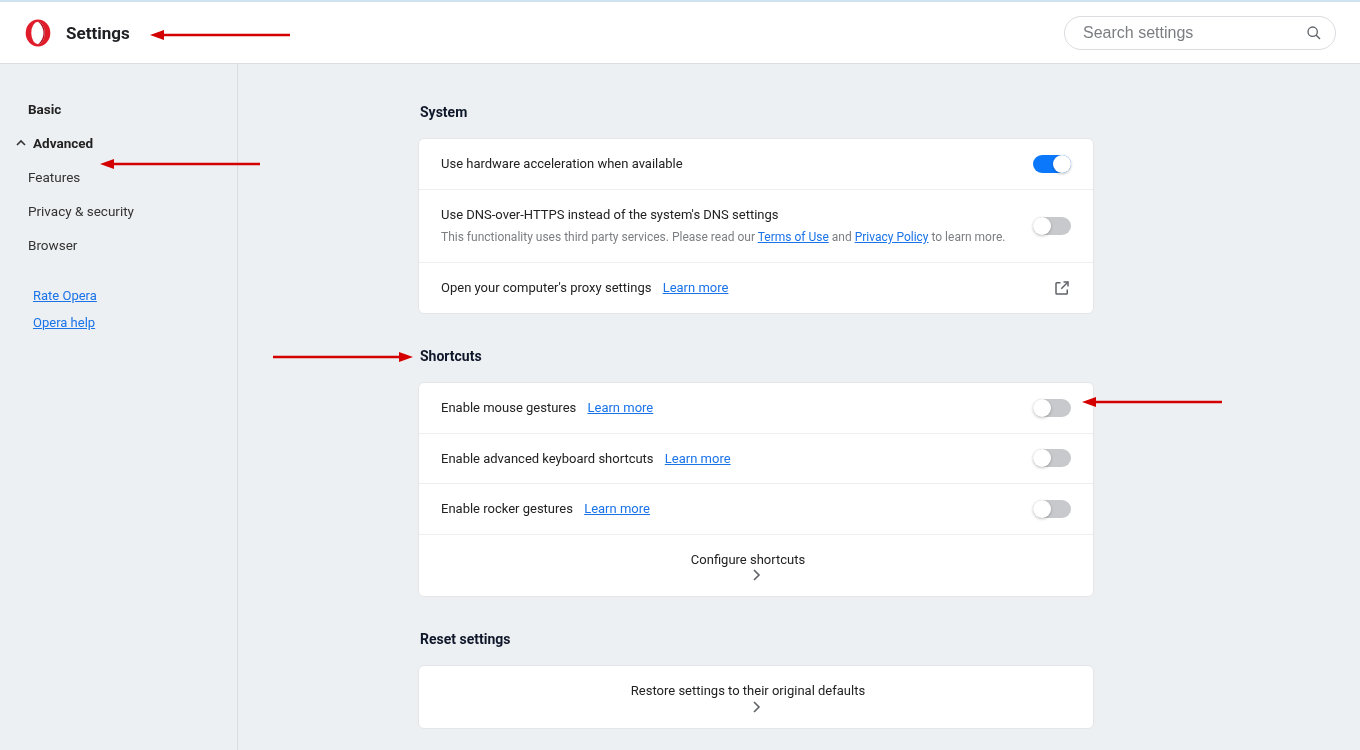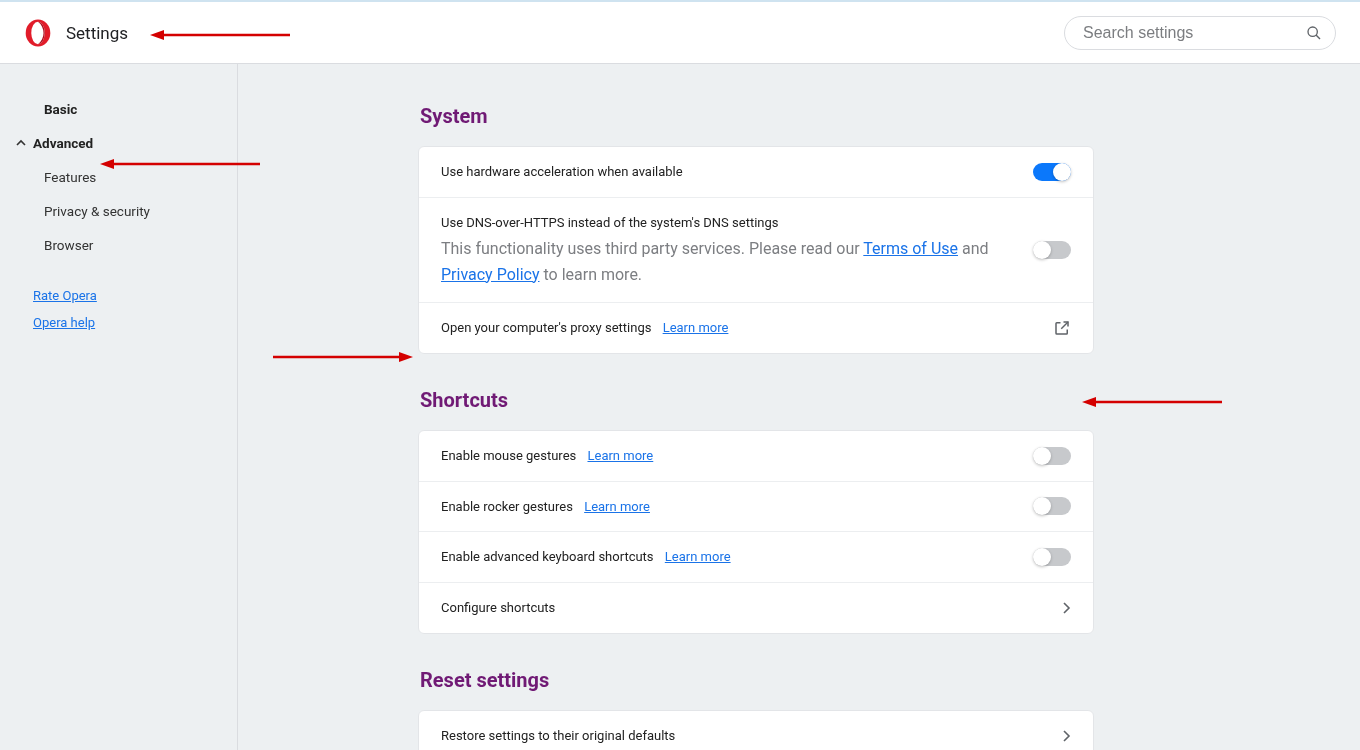--- a/index.html
+++ b/index.html
@@ -1,58 +1,58 @@
 <!DOCTYPE html>
 <html><head>
 <meta charset="utf-8">
 <style>
   * { box-sizing: border-box; margin: 0; padding: 0; }
   body { font-family: -apple-system, BlinkMacSystemFont, "Segoe UI", Roboto, Arial, sans-serif; font-size: 13px; color: #202124; background: #edf0f2; width: 1360px; height: 750px; overflow: hidden; position: relative; }
   
   .topbar { height: 64px; background: #fff; border-top: 2px solid #cfe3f0; border-bottom: 1px solid #dadce0; display: flex; align-items: center; padding: 0 24px; justify-content: space-between; }
   .topbar-left { display: flex; align-items: center; gap: 14px; }
   .opera-logo { width: 28px; height: 28px; }
-  .page-title { font-size: 17px; font-weight: 400; color: #202124; }
+  .page-title { font-size: 17px; font-weight: 700; color: #202124; }
   .search-wrap { position: relative; }
   .search-input { width: 272px; height: 34px; border: 1px solid #dadce0; border-radius: 17px; padding: 0 40px 0 18px; font-size: 16px; outline: none; color: #333; }
   .search-input::placeholder { color: #7b7d80; }
   .search-icon { position: absolute; right: 14px; top: 50%; transform: translateY(-50%); color: #5f6368; }
   
   .layout { display: flex; height: calc(100% - 64px); }
   .sidebar { width: 238px; background: #edf0f2; border-right: 1px solid #dadce0; padding: 28px 0 0 0; }
-  .side-item { padding: 9px 0 9px 44px; font-size: 13.5px; color: #333; cursor: pointer; display: flex; align-items: center; gap: 6px; }
+  .side-item { padding: 9px 0 9px 28px; font-size: 13.5px; color: #333; cursor: pointer; display: flex; align-items: center; gap: 6px; }
   .side-item.bold { font-weight: 700; color: #222; }
   .side-item.expandable { padding-left: 15px; }
   .side-item .chev { width: 12px; height: 12px; display: inline-flex; align-items: center; justify-content: center; }
   .side-link { padding: 6px 0 6px 33px; font-size: 13px; }
   .side-link a { color: #1a73e8; text-decoration: underline; cursor: pointer; }
   .side-spacer { height: 20px; }
   
   .main { flex: 1; overflow-y: auto; padding: 28px 0 40px 0; }
   .content { width: 676px; margin: 0 auto 0 180px; }
   
-  .section-title { font-size: 20px; font-weight: 700; color: #701a75; margin: 12px 0 18px 2px; }
+  .section-title { font-size: 14px; font-weight: 700; color: #0f172a; margin: 12px 0 18px 2px; }
   .card { background: #fff; border: 1px solid #e3e5e8; border-radius: 6px; margin-bottom: 34px; }
   .row { padding: 15px 22px; border-bottom: 1px solid #eceef0; display: flex; align-items: center; justify-content: space-between; min-height: 50px; }
   .row:last-child { border-bottom: none; }
   .row-text { flex: 1; padding-right: 16px; }
   .row-label { font-size: 13px; color: #222; line-height: 1.5; }
-  .row-sub { font-size: 16px; color: #7c7e82; line-height: 1.6; margin-top: 4px; }
+  .row-sub { font-size: 12px; color: #7c7e82; line-height: 1.6; margin-top: 4px; }
   .row-sub a, .row-label a.learn { color: #1a73e8; text-decoration: underline; cursor: pointer; }
   .row-label .learn { margin-left: 8px; font-size: 13px; }
   
   .toggle { width: 38px; height: 18px; border-radius: 9px; background: #c7c9cc; position: relative; cursor: pointer; flex-shrink: 0; }
   .toggle .knob { width: 18px; height: 18px; border-radius: 50%; background: #fff; box-shadow: 0 1px 3px rgba(0,0,0,.25); position: absolute; top: 0; left: 0; transition: left .15s; }
   .toggle.on { background: #0b78fb; }
   .toggle.on .knob { left: 20px; }
   
   .ext-icon { width: 18px; height: 18px; color: #5f6368; margin-left: 18px; flex-shrink: 0; }
   .arrow-right { color: #5f6368; flex-shrink: 0; }
   
-  .row.clickable { cursor: pointer; }
+  .row.clickable { cursor: pointer; flex-direction: column; }
   
   
   .anno { position: absolute; pointer-events: none; }
   .anno svg { display: block; }
 </style>
 </head>
 <body>
 
 <div class="topbar">
   <div class="topbar-left">
@@ -139,32 +139,32 @@
             <a class="learn">Learn more</a>
           </div>
             </div>
           <div class="toggle">
               <div class="knob"></div>
             </div>
         </div>
         <div class="row">
           <div class="row-text">
               <div class="row-label">
+            <span>Enable advanced keyboard shortcuts</span>
+            <a class="learn">Learn more</a>
+          </div>
+            </div>
+          <div class="toggle">
+              <div class="knob"></div>
+            </div>
+        </div>
+        <div class="row">
+          <div class="row-text">
+              <div class="row-label">
             <span>Enable rocker gestures</span>
-            <a class="learn">Learn more</a>
-          </div>
-            </div>
-          <div class="toggle">
-              <div class="knob"></div>
-            </div>
-        </div>
-        <div class="row">
-          <div class="row-text">
-              <div class="row-label">
-            <span>Enable advanced keyboard shortcuts</span>
             <a class="learn">Learn more</a>
           </div>
             </div>
           <div class="toggle">
               <div class="knob"></div>
             </div>
         </div>
         <div class="row clickable">
           <div class="row-text">
               <div class="row-label">Configure shortcuts</div>

